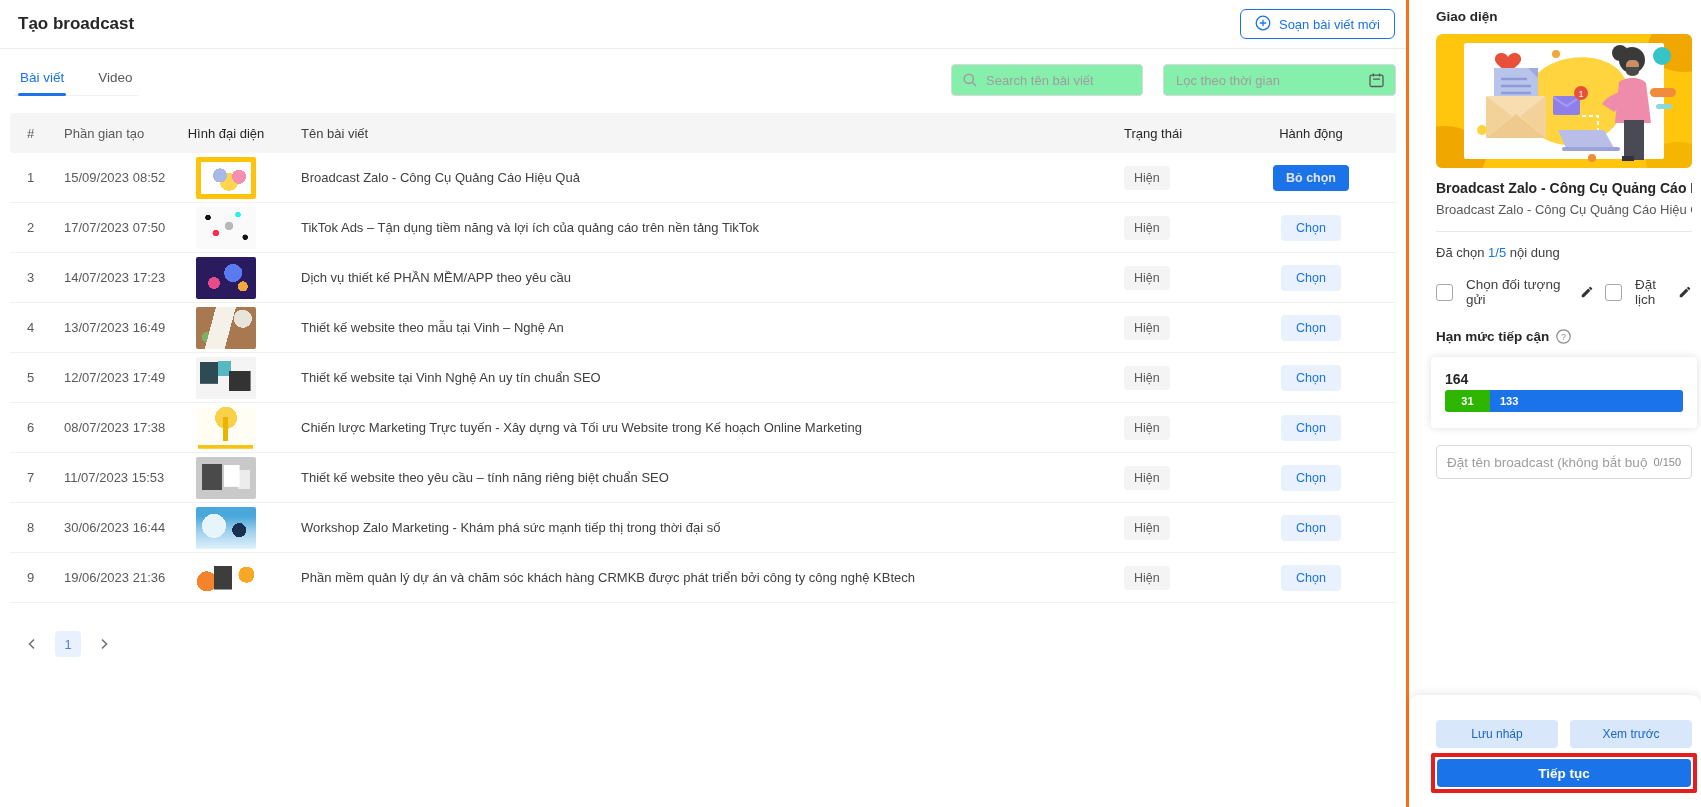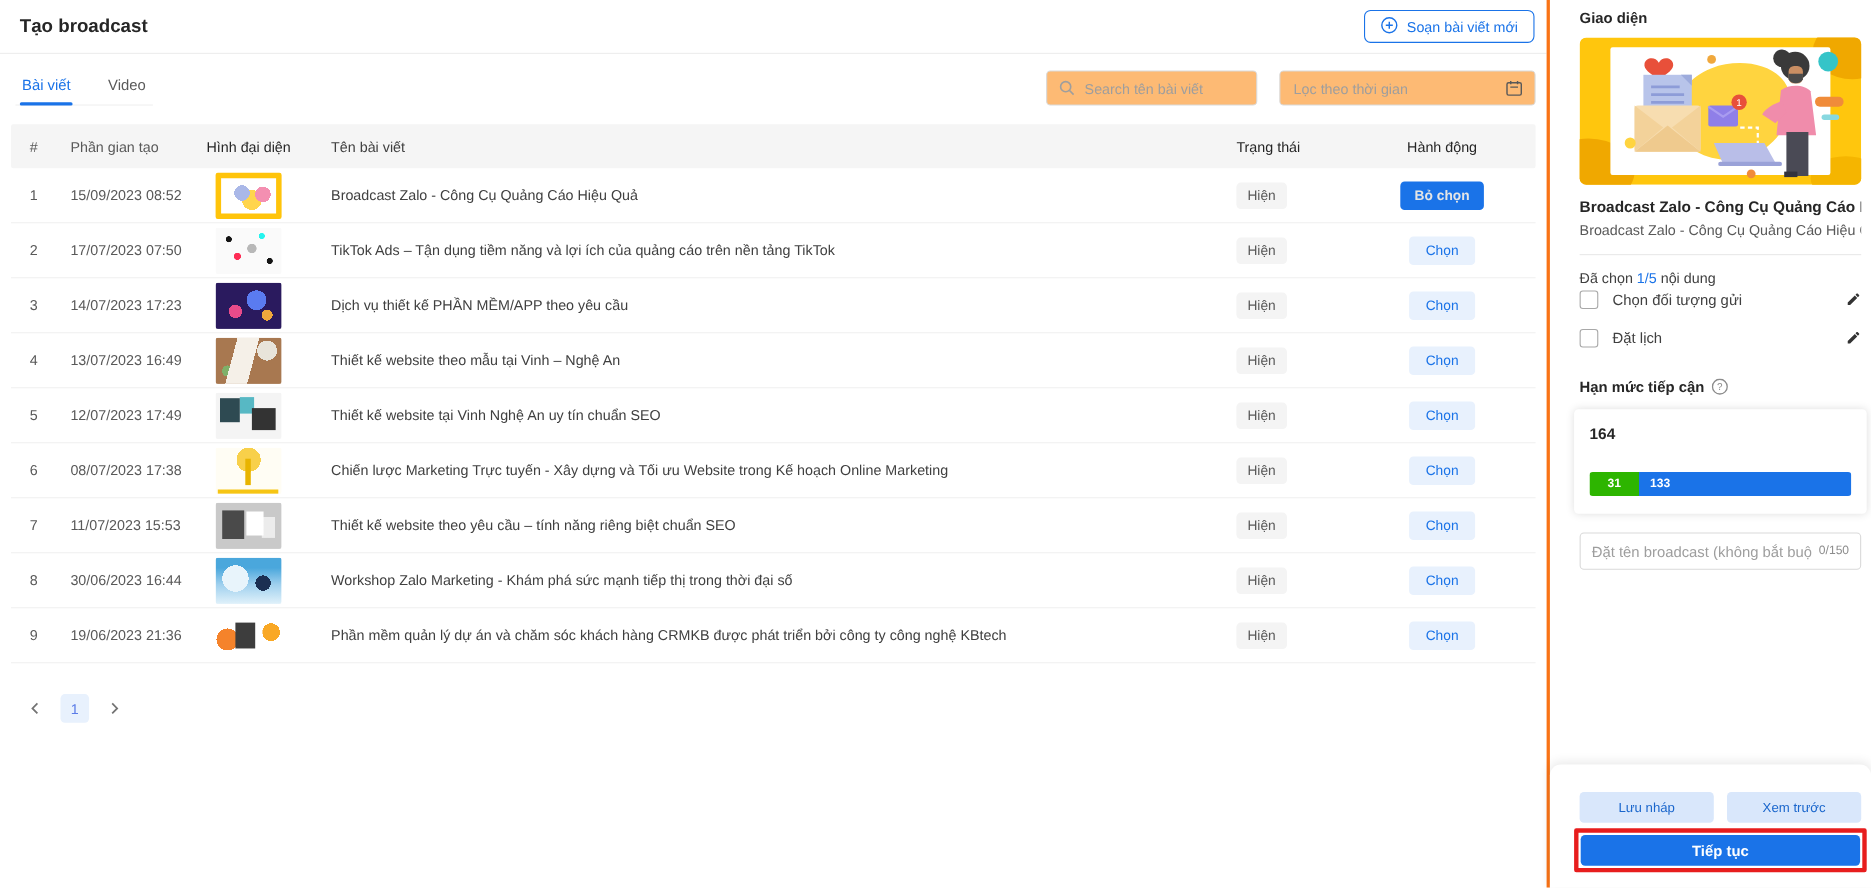--- a/index.html
+++ b/index.html
@@ -17,21 +17,21 @@
                font-size:13px;font-family:inherit;cursor:pointer}
 
   .toolbar{display:flex;justify-content:space-between;align-items:flex-end;padding:13px 10px 0 14px}
   .tabs{display:flex;gap:30px;border-bottom:1px solid #f0f0f0;padding:0 4px}
   .tab{font-size:13.5px;color:#595959;padding:8px 2px 10px;position:relative;cursor:pointer}
   .tab.active{color:var(--primary)}
   .tab.active::after{content:"";position:absolute;left:0;right:0;bottom:-1px;height:3px;
                      background:var(--primary);border-radius:2px}
   .filter-group{display:flex;gap:20px}
   .search-box,.date-box{display:flex;align-items:center;height:32px;border:1px solid #d9d9d9;
-                        border-radius:4px;background:#fdba74}
+                        border-radius:4px;background:#86efac}
   .search-box{width:192px;padding-left:10px;gap:8px}
   .date-box{width:233px;padding:0 10px 0 12px;justify-content:space-between}
   input{border:none;outline:none;background:transparent;font-family:inherit;font-size:13px;
         color:#404040;width:100%}
   ::placeholder{color:#9e9e9e;opacity:1}
 
   .table{margin:17px 10px 0}
   .grid{display:grid;grid-template-columns:36px 125px 110px 1fr 110px 170px;align-items:center}
   .thead{height:40px;background:#f5f5f5;color:#262626;border-radius:2px;font-weight:500}
   .trow{height:50px;border-bottom:1px solid #f0f0f0}
@@ -102,32 +102,32 @@
   .sidebar{position:absolute;left:1406px;top:0;right:0;height:807px;background:#fff;
            border-left:3px solid #f97316;padding:9px 12px 0 27px}
   .sb-title{font-size:13.5px;font-weight:bold;color:#262626}
   .sb-image{display:block;margin-top:10px;width:256px;height:134px;border-radius:6px}
   .pv-title{margin-top:12px;width:256px;font-size:14px;font-weight:bold;color:#262626;
             white-space:nowrap;overflow:hidden}
   .pv-sub{margin-top:6px;width:256px;font-size:13px;color:#595959;white-space:nowrap;overflow:hidden}
   .sb-div{margin-top:14px;border-top:1px solid #e8e8e8;width:256px}
   .sel-info{margin-top:13px;font-size:13px;color:#404040}
   .sel-count{color:var(--primary)}
-  .options{width:256px;display:flex;flex-direction:column;gap:11px}
+  .options{margin-top:20px;width:256px;display:flex;flex-direction:row;gap:11px}
   .opt-row{display:flex;align-items:center;height:24px}
   .checkbox{width:17px;height:17px;border:1.5px solid #a8a8a8;border-radius:3px;cursor:pointer;
             flex:none;background:#fff}
   .opt-label{margin-left:13px;font-size:13.5px;color:#404040;flex:1}
   .edit-icon{display:flex;cursor:pointer}
   .reach-head{margin-top:25px;display:flex;align-items:center;gap:7px}
   .reach-label{font-size:13.5px;font-weight:bold;color:#262626}
   .reach-card{margin:13px -5px 0;width:266px;background:#fff;border-radius:4px;
               box-shadow:0 0 8px rgba(0,0,0,.13);padding:14px 14px 16px}
   .reach-total{font-size:14px;font-weight:bold;color:#262626}
-  .reach-bar{margin-top:27px;height:22px;display:flex;border-radius:3px;overflow:hidden}
+  .reach-bar{margin-top:3px;height:22px;display:flex;border-radius:3px;overflow:hidden}
   .bar-green{background:var(--green);color:#fff;font-size:11px;font-weight:bold;
              display:flex;align-items:center;justify-content:center}
   .bar-blue{flex:1;background:var(--primary);color:#fff;font-size:11px;font-weight:bold;
             display:flex;align-items:center;padding-left:10px}
   .name-input{margin-top:17px;width:256px;height:34px;border:1px solid #d9d9d9;border-radius:4px;
               display:flex;align-items:center;padding:0 10px}
   .name-input input{font-size:13.5px}
   .char-count{font-size:11px;color:#8c8c8c;margin-left:6px;flex:none}
   .sb-footer{position:absolute;left:0;right:0;bottom:0;background:#fff;border-radius:10px 10px 0 0;
              box-shadow:0 -2px 10px rgba(0,0,0,.09);padding:25px 12px 14px 27px}

